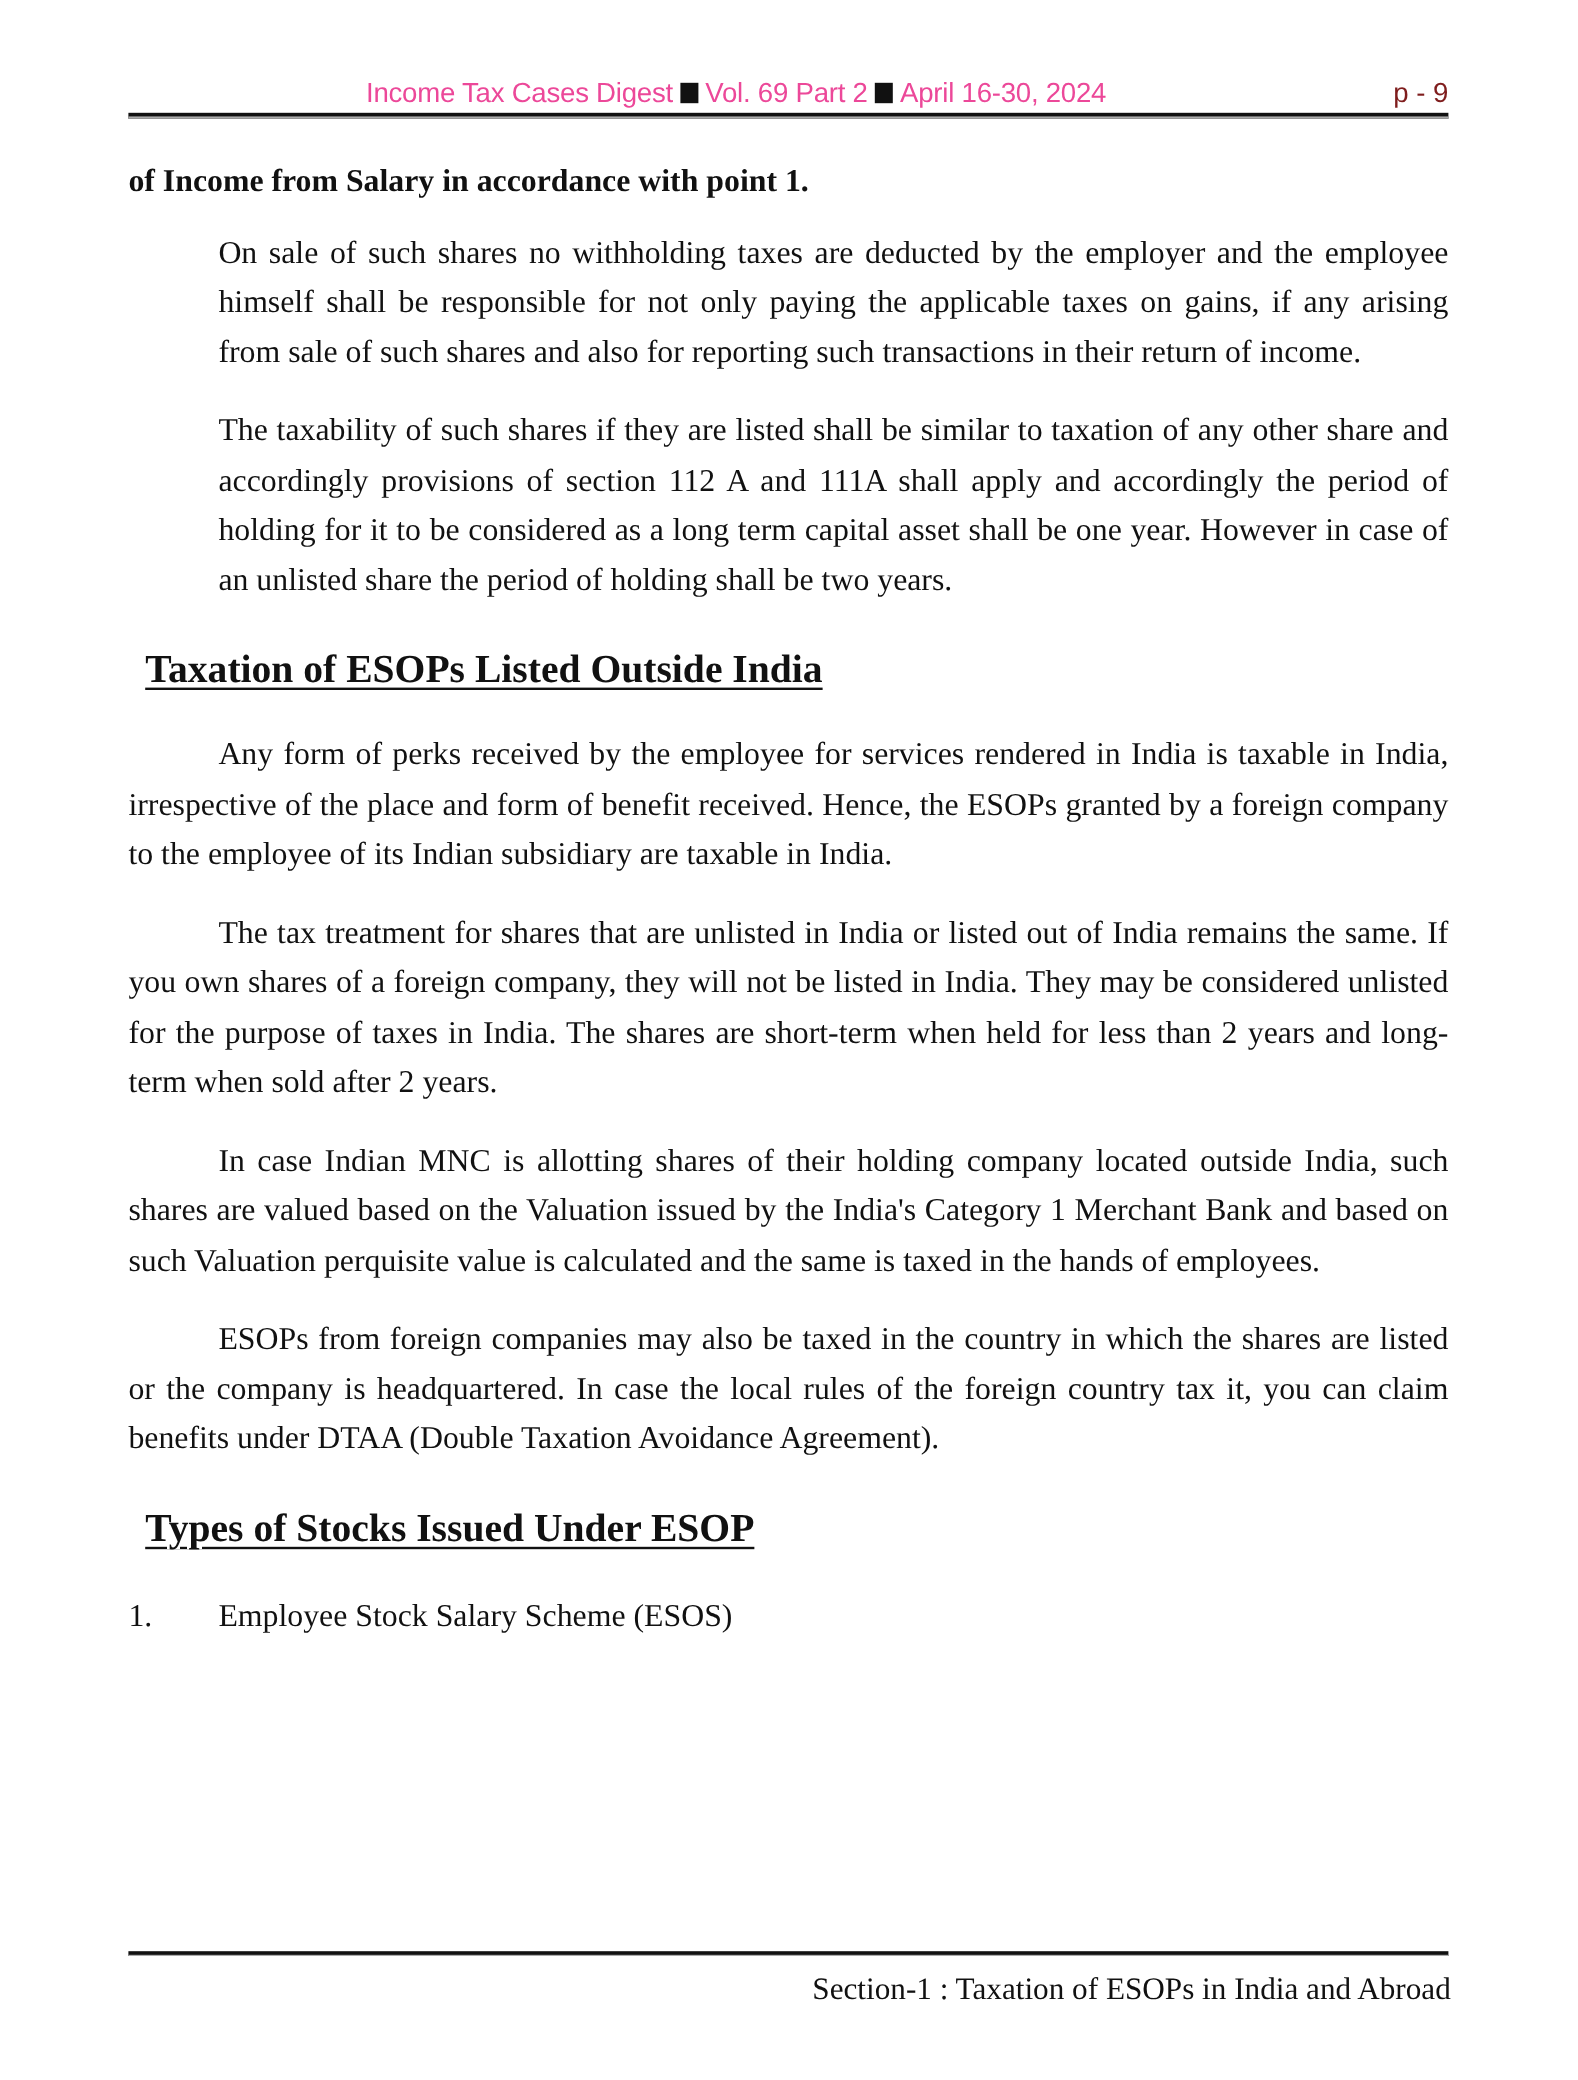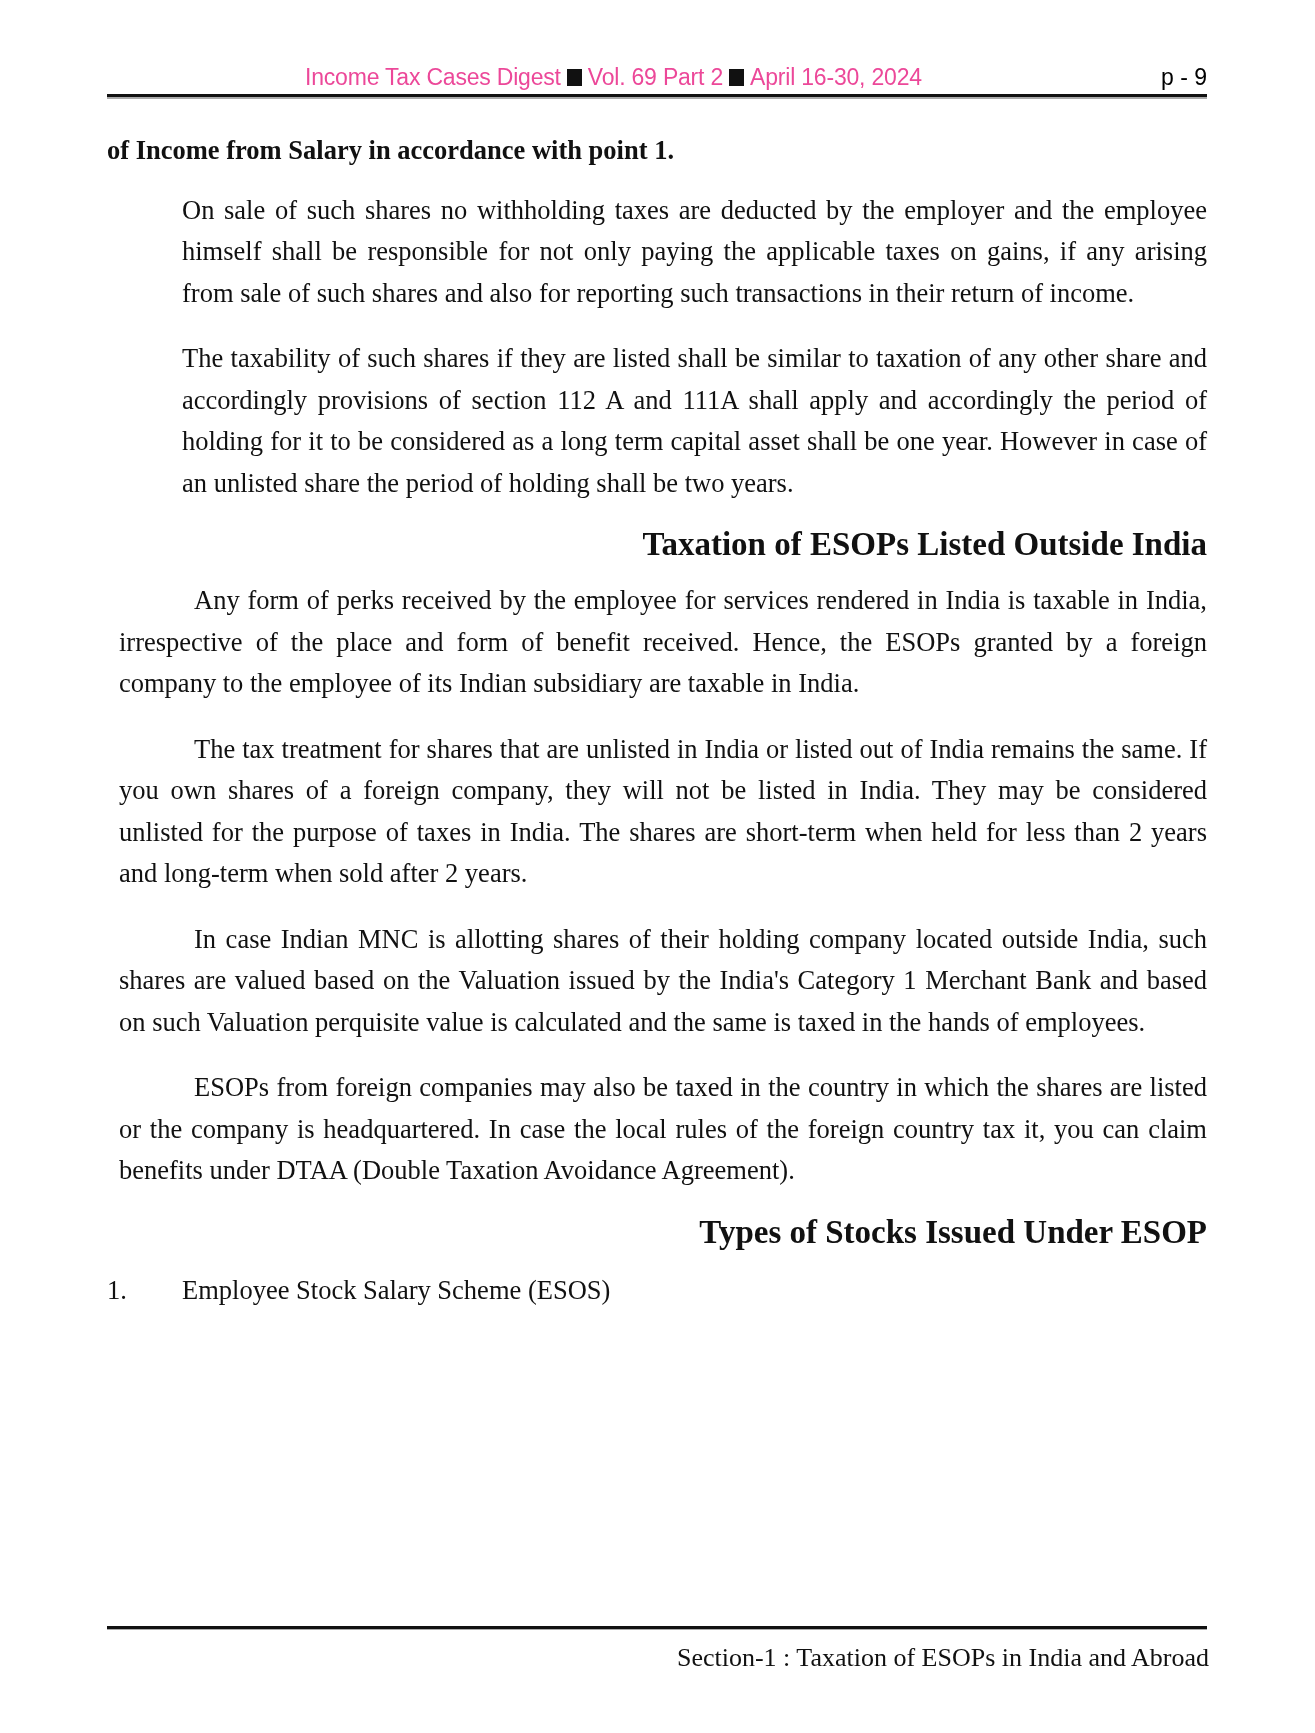--- a/index.html
+++ b/index.html
@@ -5,33 +5,33 @@
     html, body { margin: 0; padding: 0; background: #ffffff; }
     body { width: 1315px; height: 1733px; position: relative; overflow: hidden; color: #111111; }
     .header-text {
       position: absolute; left: 305px; top: 64px;
       font-family: "Liberation Sans", sans-serif; font-size: 23px; color: #ec4899;
       letter-spacing: -0.2px; white-space: nowrap;
     }
     .header-text .sq { display: inline-block; width: 15px; height: 17px; background: #111; vertical-align: -1px; margin: 0 6px; }
     .page-num {
       position: absolute; right: 108px; top: 64px;
-      font-family: "Liberation Sans", sans-serif; font-size: 23px; color: #000000; white-space: nowrap;
+      font-family: "Liberation Sans", sans-serif; font-size: 23px; color: #7f1d1d; white-space: nowrap;
     }
     .rule-top { position: absolute; left: 107px; width: 1100px; top: 94px; height: 3px; background: #111; border-bottom: 2px solid #aaa; }
     .rule-bottom { position: absolute; left: 107px; width: 1100px; top: 1626px; height: 3px; background: #111; border-bottom: 1px solid #aaa; }
     .content { position: absolute; left: 107px; top: 130px; width: 1100px; font-family: "Liberation Serif", serif; }
     p { margin: 0; font-size: 26.5px; line-height: 41.5px; text-align: justify; }
     p.ind-block { margin-left: 75px; }
-    p.ind-first { text-indent: 75px; margin-left: 12px; }
+    p.ind-first { text-indent: 75px; }
     p.bold { font-weight: bold; }
     .gap { height: 24px; }
     h2 {
-      margin: 0; font-size: 33px; font-weight: bold; 
-      text-underline-offset: 5px; text-decoration-thickness: 2px; line-height: 44px; text-align: right;
+      margin: 14px; font-size: 33px; font-weight: bold; text-decoration: underline;
+      text-underline-offset: 5px; text-decoration-thickness: 2px; line-height: 44px;
     }
     .list-item { display: flex; font-size: 26.5px; line-height: 41.5px; }
     .list-num { width: 75px; }
     .footer-text {
       position: absolute; right: 106px; top: 1643px;
       font-family: "Liberation Serif", serif; font-size: 26px; color: #111; white-space: nowrap;
     }
   </style>
 </head>
 <body>

